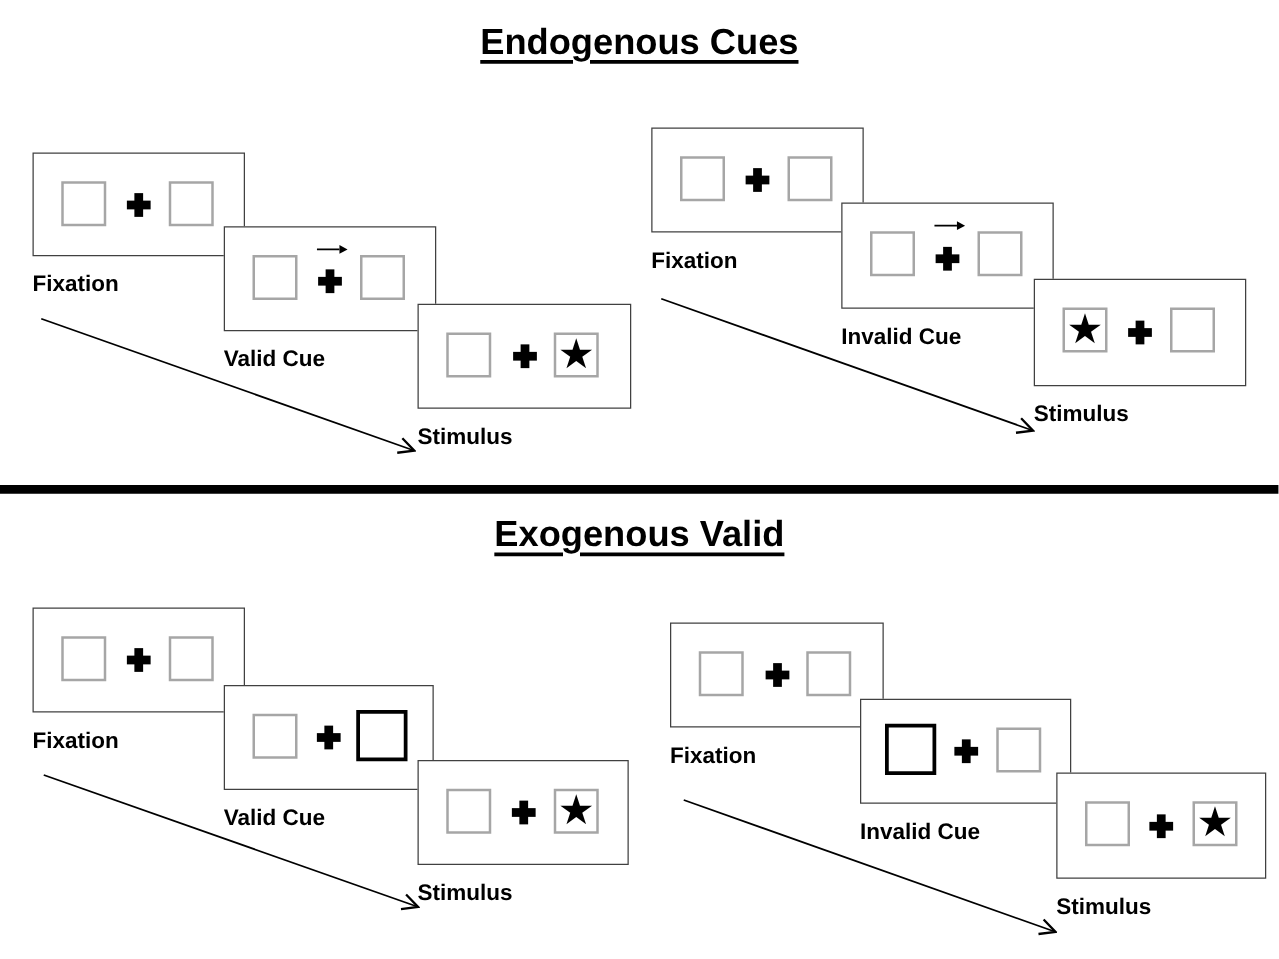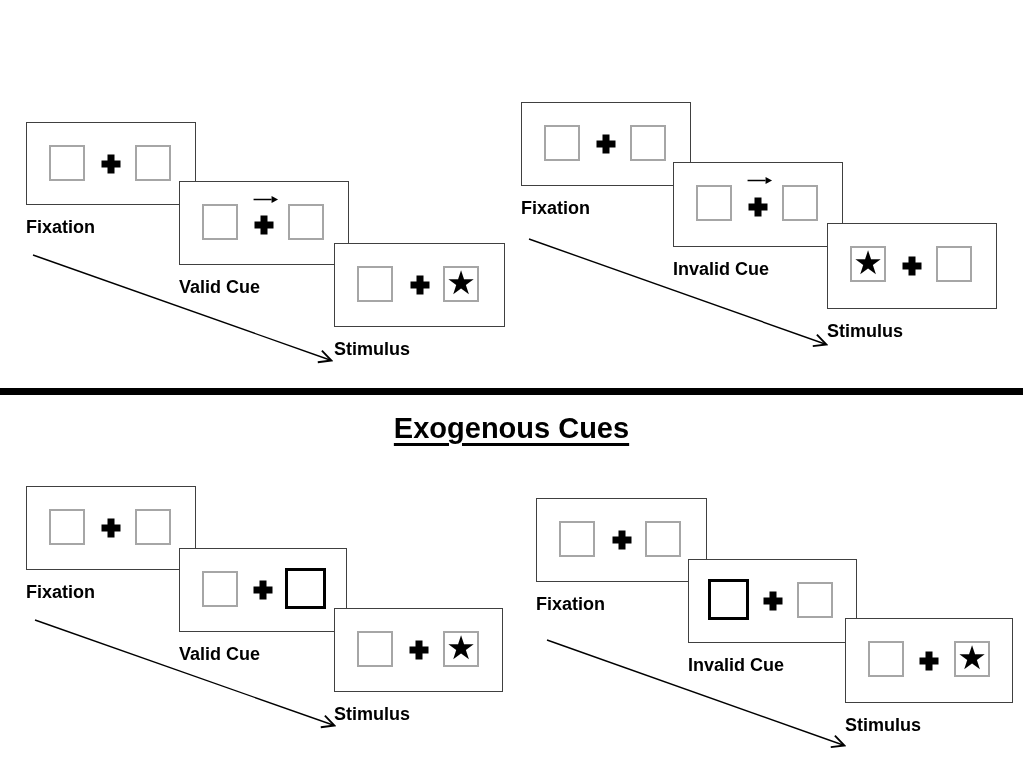--- a/index.html
+++ b/index.html
@@ -24,20 +24,21 @@
   .star{font-size:33px;line-height:1;color:#000;transform:translateY(-2px);}
   .plabel{position:absolute;text-align:left;font-size:18px;font-weight:700;line-height:20px;}
   .seq-arrow{position:absolute;overflow:visible;}
   .divider{position:absolute;left:0;top:388px;width:1023px;height:7px;background:#000;}
 </style>
 </head>
 <body>
 
 <div class="page">
 
+  <h1 class="sec-title" style="top:18px;">Endogenous Cues</h1>
 
   <div class="panel" style="left:26px;top:122px;width:170px;height:83px">
     <div class="box left"></div>
     <div class="plus"></div>
     <div class="box right"></div>
   </div>
   <div class="plabel" style="left:26px;top:217px;width:170px">Fixation</div>
 
   <div class="panel" style="left:179px;top:181px;width:170px;height:84px">
     <div class="box left"></div>
@@ -99,21 +100,21 @@
     <defs>
         <marker id="ah2" viewBox="0 0 10 10" refX="8" refY="5" markerWidth="11" markerHeight="11" orient="auto">
       <path d="M1,1 L9,5 L1,9" fill="none" stroke="#000" stroke-width="1.2"></path>
         </marker>
       </defs>
     <line x1="5" y1="7" x2="301" y2="112" stroke="#000" stroke-width="1.4" marker-end="url(#ah2)"></line>
   </svg>
 
   <div class="divider"></div>
 
-  <h1 class="sec-title" style="top:412px;">Exogenous Cues</h1>
+  <h1 class="sec-title" style="top:412px;">Exogenous Valid</h1>
 
   <div class="panel" style="left:26px;top:486px;width:170px;height:84px">
     <div class="box left"></div>
     <div class="plus"></div>
     <div class="box right"></div>
   </div>
   <div class="plabel" style="left:26px;top:582px;width:170px">Fixation</div>
 
   <div class="panel" style="left:179px;top:548px;width:168px;height:84px">
     <div class="box left"></div>

